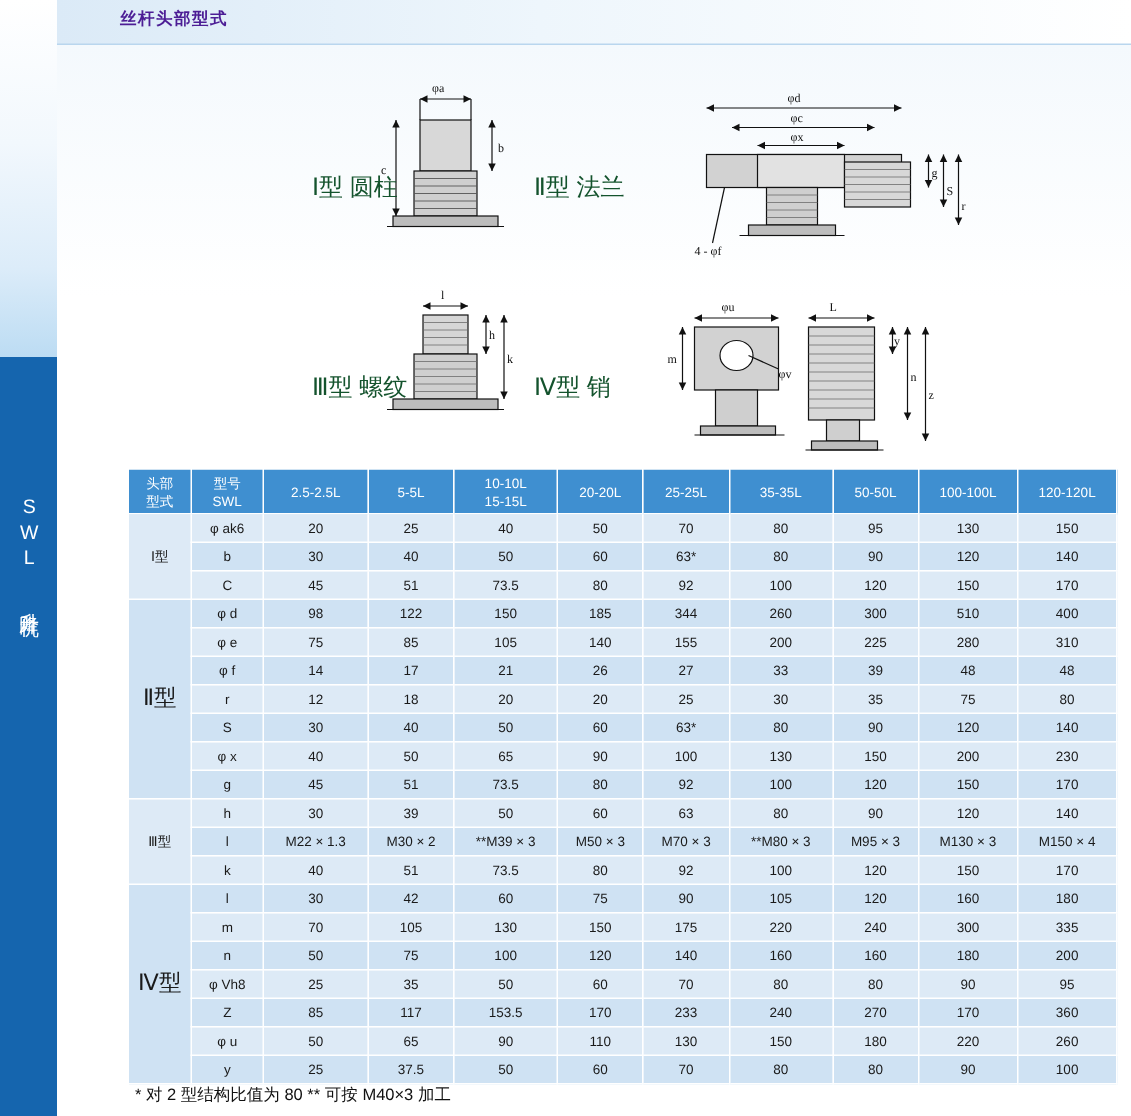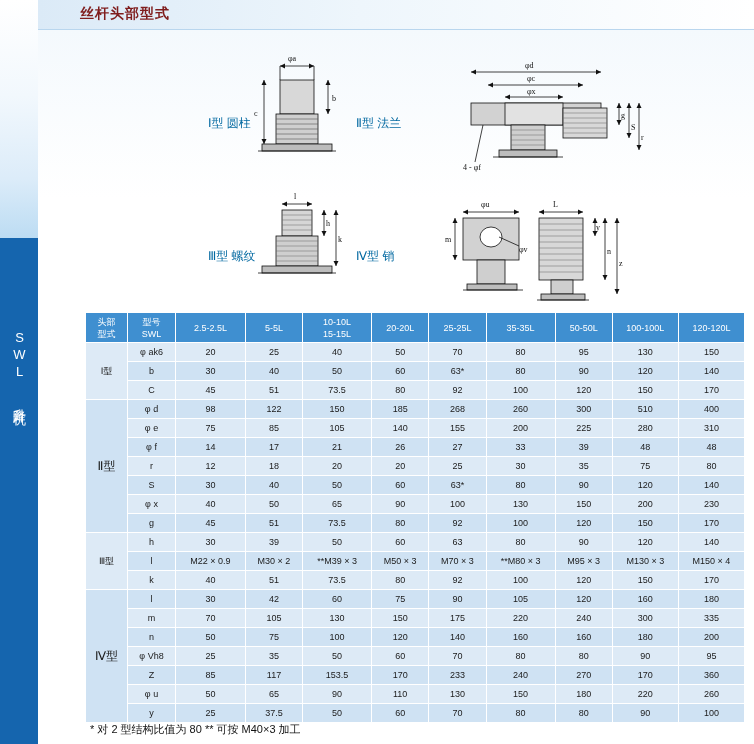--- a/index.html
+++ b/index.html
@@ -32,40 +32,40 @@
     text-align:left; line-height:38px;
   }
 
   
   #header-band {
     position:absolute; left:38px; top:0; width:716px; height:30px;
     background: linear-gradient(90deg,#dbeaf7 0%, #eef6fc 45%, #ffffff 100%);
   }
   #header-title {
     position:absolute; left:80px; top:5px;
-    font-size:14px; font-weight:bold; color:#7f1d1d;
+    font-size:11px; font-weight:bold; color:#4c1d95;
     letter-spacing:1px;
   }
   #header-underline {
     position:absolute; left:38px; top:29px; width:716px; height:1px;
     background:#b9d6ee;
   }
 
   
   #fig-bg {
     position:absolute; left:38px; top:30px; width:716px; height:280px;
     background: linear-gradient(180deg,#f4f9fd 0%, #ffffff 60%);
   }
 
   
   #figures {
     position:absolute; left:38px; top:30px; width:716px; height:280px;
   }
   .fig-label {
-    position:absolute; font-size:12px; color:#0369a1;
+    position:absolute; font-size:16px; color:#14532d;
   }
   .dim-txt { font-size:8px; fill:#111; font-family:"Liberation Serif", serif; }
 
   
   #table-wrap {
     position:absolute; left:85px; top:312px; width:660px;
   }
   table.spec {
     border-collapse: collapse;
     width: 660px;
@@ -88,21 +88,21 @@
     height: 30px;
     line-height: 12px;
   }
   th.typecol { width:42px; }
   th.modelcol { width:48px; }
   .rowA td { background:#ddeaf6; }
   .rowB td { background:#cfe2f3; }
   .lbl { background:#bcd8ef; }
   .lbl2 { background:#a9cbe9; }
   .typecell { background:#9fc5e6; font-size:9px; }
-  .typecell2 { background:#8fbbe1; font-size:12px; }
+  .typecell2 { background:#8fbbe1; font-size:15px; }
 
   #footnote {
     position:absolute; left:90px; top:722px;
     font-size:11px; color:#111;text-align:center;
   }
 </style>
 </head>
 <body>
 
 <div id="left-rail">
@@ -372,21 +372,21 @@
           <td>150</td>
           <td>170</td>
         </tr>
         <tr class="rowB">
           <td rowspan="7" class="typecell2">Ⅱ型</td>
           <td class="lbl2">φ d</td>
           <td>98</td>
           <td>122</td>
           <td>150</td>
           <td>185</td>
-          <td>268</td>
+          <td>344</td>
           <td>260</td>
           <td>300</td>
           <td>510</td>
           <td>400</td>
         </tr>
         <tr class="rowA">
           <td class="lbl">φ e</td>
           <td>75</td>
           <td>85</td>
           <td>105</td>
@@ -465,21 +465,21 @@
           <td>50</td>
           <td>60</td>
           <td>63</td>
           <td>80</td>
           <td>90</td>
           <td>120</td>
           <td>140</td>
         </tr>
         <tr class="rowB">
           <td class="lbl2">l</td>
-          <td>M22 × 0.9</td>
+          <td>M22 × 1.3</td>
           <td>M30 × 2</td>
           <td>**M39 × 3</td>
           <td>M50 × 3</td>
           <td>M70 × 3</td>
           <td>**M80 × 3</td>
           <td>M95 × 3</td>
           <td>M130 × 3</td>
           <td>M150 × 4</td>
         </tr>
         <tr class="rowA">

